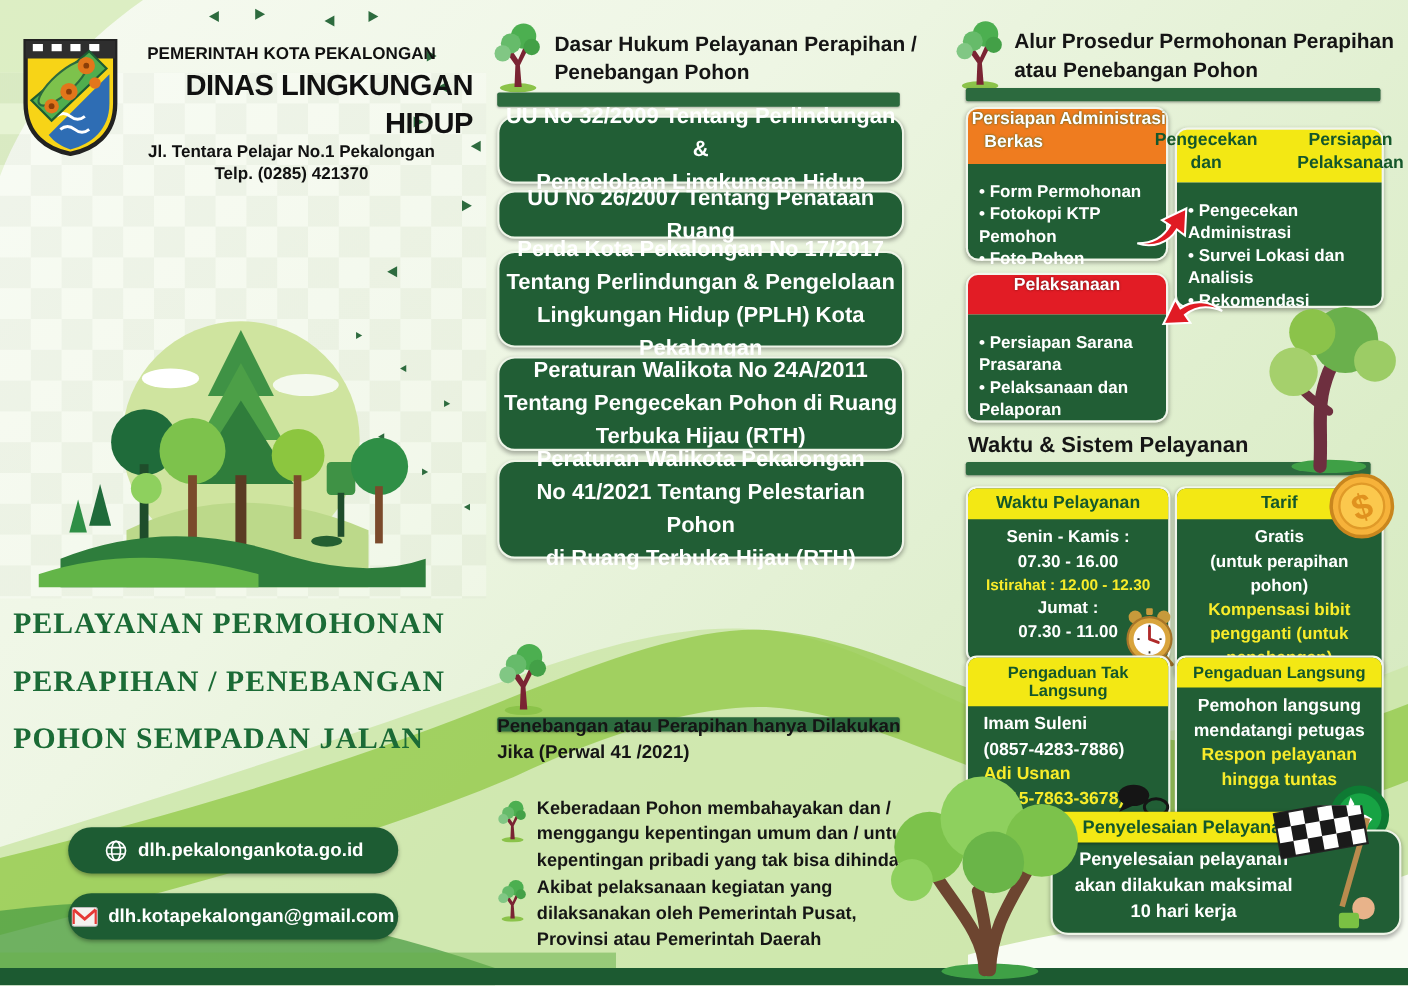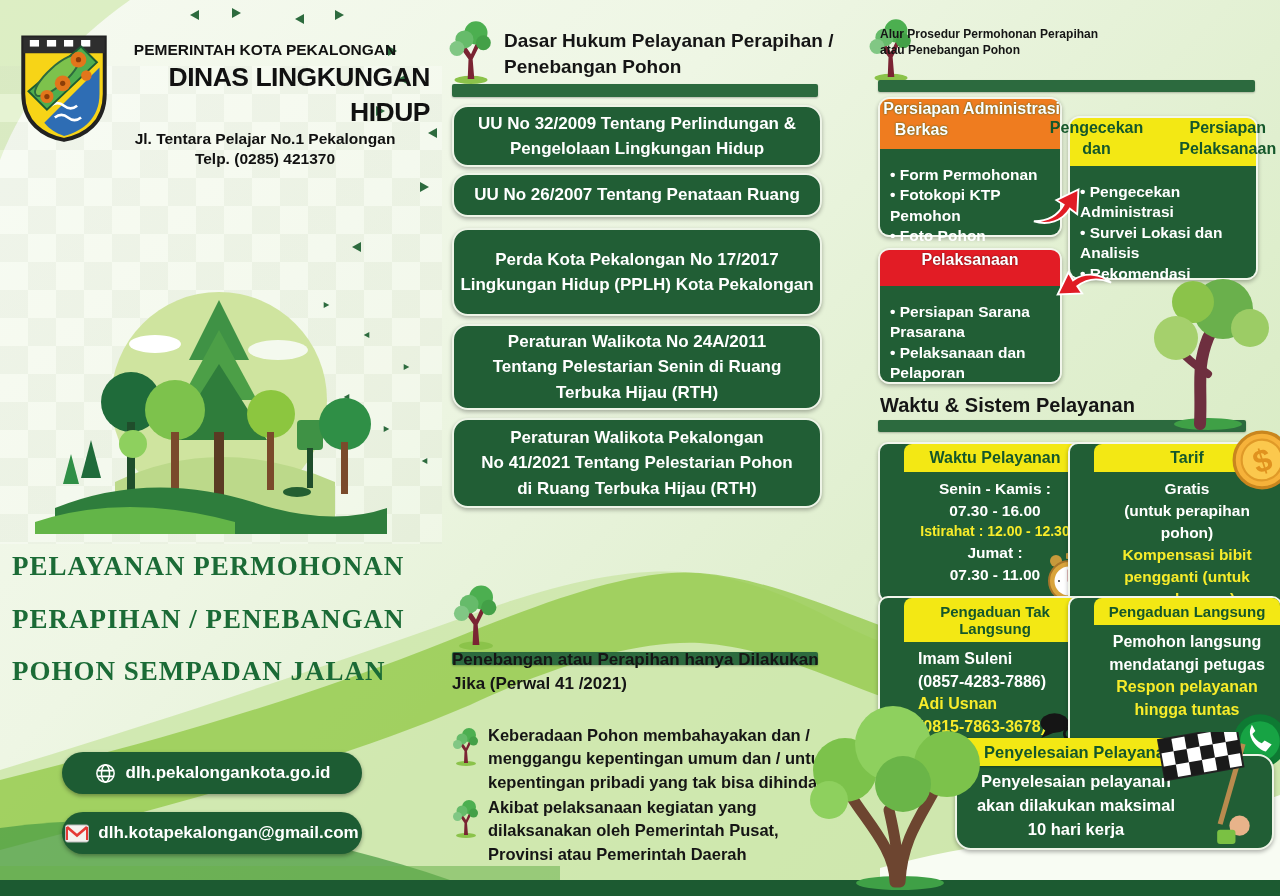--- a/index.html
+++ b/index.html
@@ -9,33 +9,33 @@
   .abs{position:absolute;}
   
   .checker{background:repeating-conic-gradient(rgba(255,255,255,.55) 0% 25%, rgba(190,190,190,.18) 0% 50%);
            background-size:56px 56px;opacity:.5;}
   
   .sechead{font-weight:bold;color:#151515;line-height:1.35;}
   .bar{background:#2c6a3e;border-radius:2px;box-shadow:0 1px 2px rgba(0,0,0,.25);}
   
   .gbox{background:#215e35;color:#fff;font-weight:bold;text-align:center;border-radius:16px;
         border:2px solid #eef4e7;box-shadow:0 2px 4px rgba(0,0,0,.3);
-        display:flex;flex-direction:column;justify-content:center;font-size:17px;line-height:1.5;}
+        display:flex;flex-direction:column;justify-content:center;font-size:20px;line-height:1.5;}
   
   .step{border-radius:12px;border:2px solid #f2f6ec;box-shadow:0 2px 4px rgba(0,0,0,.3);}
   .step-head{font-weight:bold;text-align:center;display:flex;justify-content:center;
              border-radius:9px 9px 0 0;font-size:16px;line-height:1.3;}
   .step-body{background:#215e35;border-radius:0 0 9px 9px;color:#fff;font-weight:bold;}
   .step-body ul{margin:0;padding:16px 6px 8px 10px;list-style:none;font-size:15.5px;line-height:1.32;}
   .step-body li::before{content:"• ";}
   .head-orange{background:#ef7c1f;color:#fff;text-shadow:0 0 2px #1b5e2a;}
   .head-yellow{background:#f3e814;color:#14572b;}
   .head-red{background:#e21c25;color:#fff;text-shadow:0 0 2px #5e1414;}
   
-  .info{border-radius:10px;border:2px solid #f2f6ec;box-shadow:0 2px 4px rgba(0,0,0,.3);background:#215e35;padding-left:24px;}
+  .info{border-radius:10px;border:2px solid #f2f6ec;box-shadow:0 2px 4px rgba(0,0,0,.3);background:#215e35;}
   .info .yhead{background:#f3e814;color:#14572b;font-weight:bold;text-align:center;
                border-radius:8px 8px 0 0;font-size:16px;padding:5px 2px;}
   .info .body{color:#fff;font-weight:bold;text-align:center;font-size:15.5px;line-height:1.42;padding:6px 4px;}
   .yellow{color:#f8ec2a;}
   
   .agency{line-height:1.3;color:#111;text-align:center;font-weight:bold;}
   .pill{background:#1d5c33;border-radius:24px;color:#fff;font-weight:bold;font-size:17px;
         display:flex;align-items:center;justify-content:center;gap:9px;box-shadow:0 2px 4px rgba(0,0,0,.35);}
   .ltitle{font-family:"Liberation Serif","DejaVu Serif",serif;font-weight:bold;color:#1b6b36;
           font-size:27px;letter-spacing:1px;text-align:left;line-height:1.95;}
@@ -180,25 +180,26 @@
 
   <div class="abs gbox" style="left:452px;top:105px;width:366px;height:58px;z-index:2;">
     <div>UU No 32/2009 Tentang Perlindungan &amp;</div>
     <div>Pengelolaan Lingkungan Hidup</div>
   </div>
   <div class="abs gbox" style="left:452px;top:173px;width:366px;height:40px;z-index:2;">
     <div>UU No 26/2007 Tentang Penataan Ruang</div>
   </div>
   <div class="abs gbox" style="left:452px;top:228px;width:366px;height:84px;z-index:2;">
     <div>Perda Kota Pekalongan No 17/2017</div>
+    <div>Tentang Perlindungan &amp; Pengelolaan</div>
     <div>Lingkungan Hidup (PPLH) Kota Pekalongan</div>
   </div>
   <div class="abs gbox" style="left:452px;top:324px;width:366px;height:82px;z-index:2;">
     <div>Peraturan Walikota No 24A/2011</div>
-    <div>Tentang Pelestarian Senin di Ruang</div>
+    <div>Tentang Pengecekan Pohon di Ruang</div>
     <div>Terbuka Hijau (RTH)</div>
   </div>
   <div class="abs gbox" style="left:452px;top:418px;width:366px;height:86px;z-index:2;">
     <div>Peraturan Walikota Pekalongan</div>
     <div>No 41/2021 Tentang Pelestarian Pohon</div>
     <div>di Ruang Terbuka Hijau (RTH)</div>
   </div>
 
   <svg class="abs" style="left:450px;top:582px;z-index:2;" width="52" height="68" viewBox="0 0 60 80">
     <ellipse cx="30" cy="75" rx="20" ry="5" fill="#8bc34a"></ellipse>
@@ -244,21 +245,21 @@
   </div>
 
   <svg class="abs" style="left:866px;top:16px;z-index:2;" width="50" height="66" viewBox="0 0 60 80">
     <ellipse cx="30" cy="75" rx="20" ry="5" fill="#8bc34a"></ellipse>
     <path d="M26 74 L34 74 L32 50 L42 30 L38 26 L30 44 L22 32 L17 36 L27 50 Z" fill="#7a2433"></path>
     <circle cx="36" cy="18" r="14" fill="#4caf50"></circle>
       <circle cx="22" cy="26" r="11" fill="#66bb6a"></circle>
     <circle cx="45" cy="30" r="9" fill="#43a047"></circle>
       <circle cx="13" cy="37" r="9" fill="#81c784"></circle>
   </svg>
-  <div class="abs sechead" style="left:880px;top:26px;width:352px;font-size:12px;z-index:2;">
+  <div class="abs sechead" style="left:922px;top:26px;width:352px;font-size:19px;z-index:2;">
     <div>Alur Prosedur Permohonan Perapihan</div>
     <div>atau Penebangan Pohon</div>
   </div>
   <div class="abs bar" style="left:878px;top:80px;width:377px;height:12px;z-index:2;"></div>
 
   <div class="abs step" style="left:878px;top:97px;width:180px;z-index:2;">
     <div class="step-head head-orange" style="height:50px;">
       <div>Persiapan Berkas</div>
       <div>Administrasi</div>
     </div>

